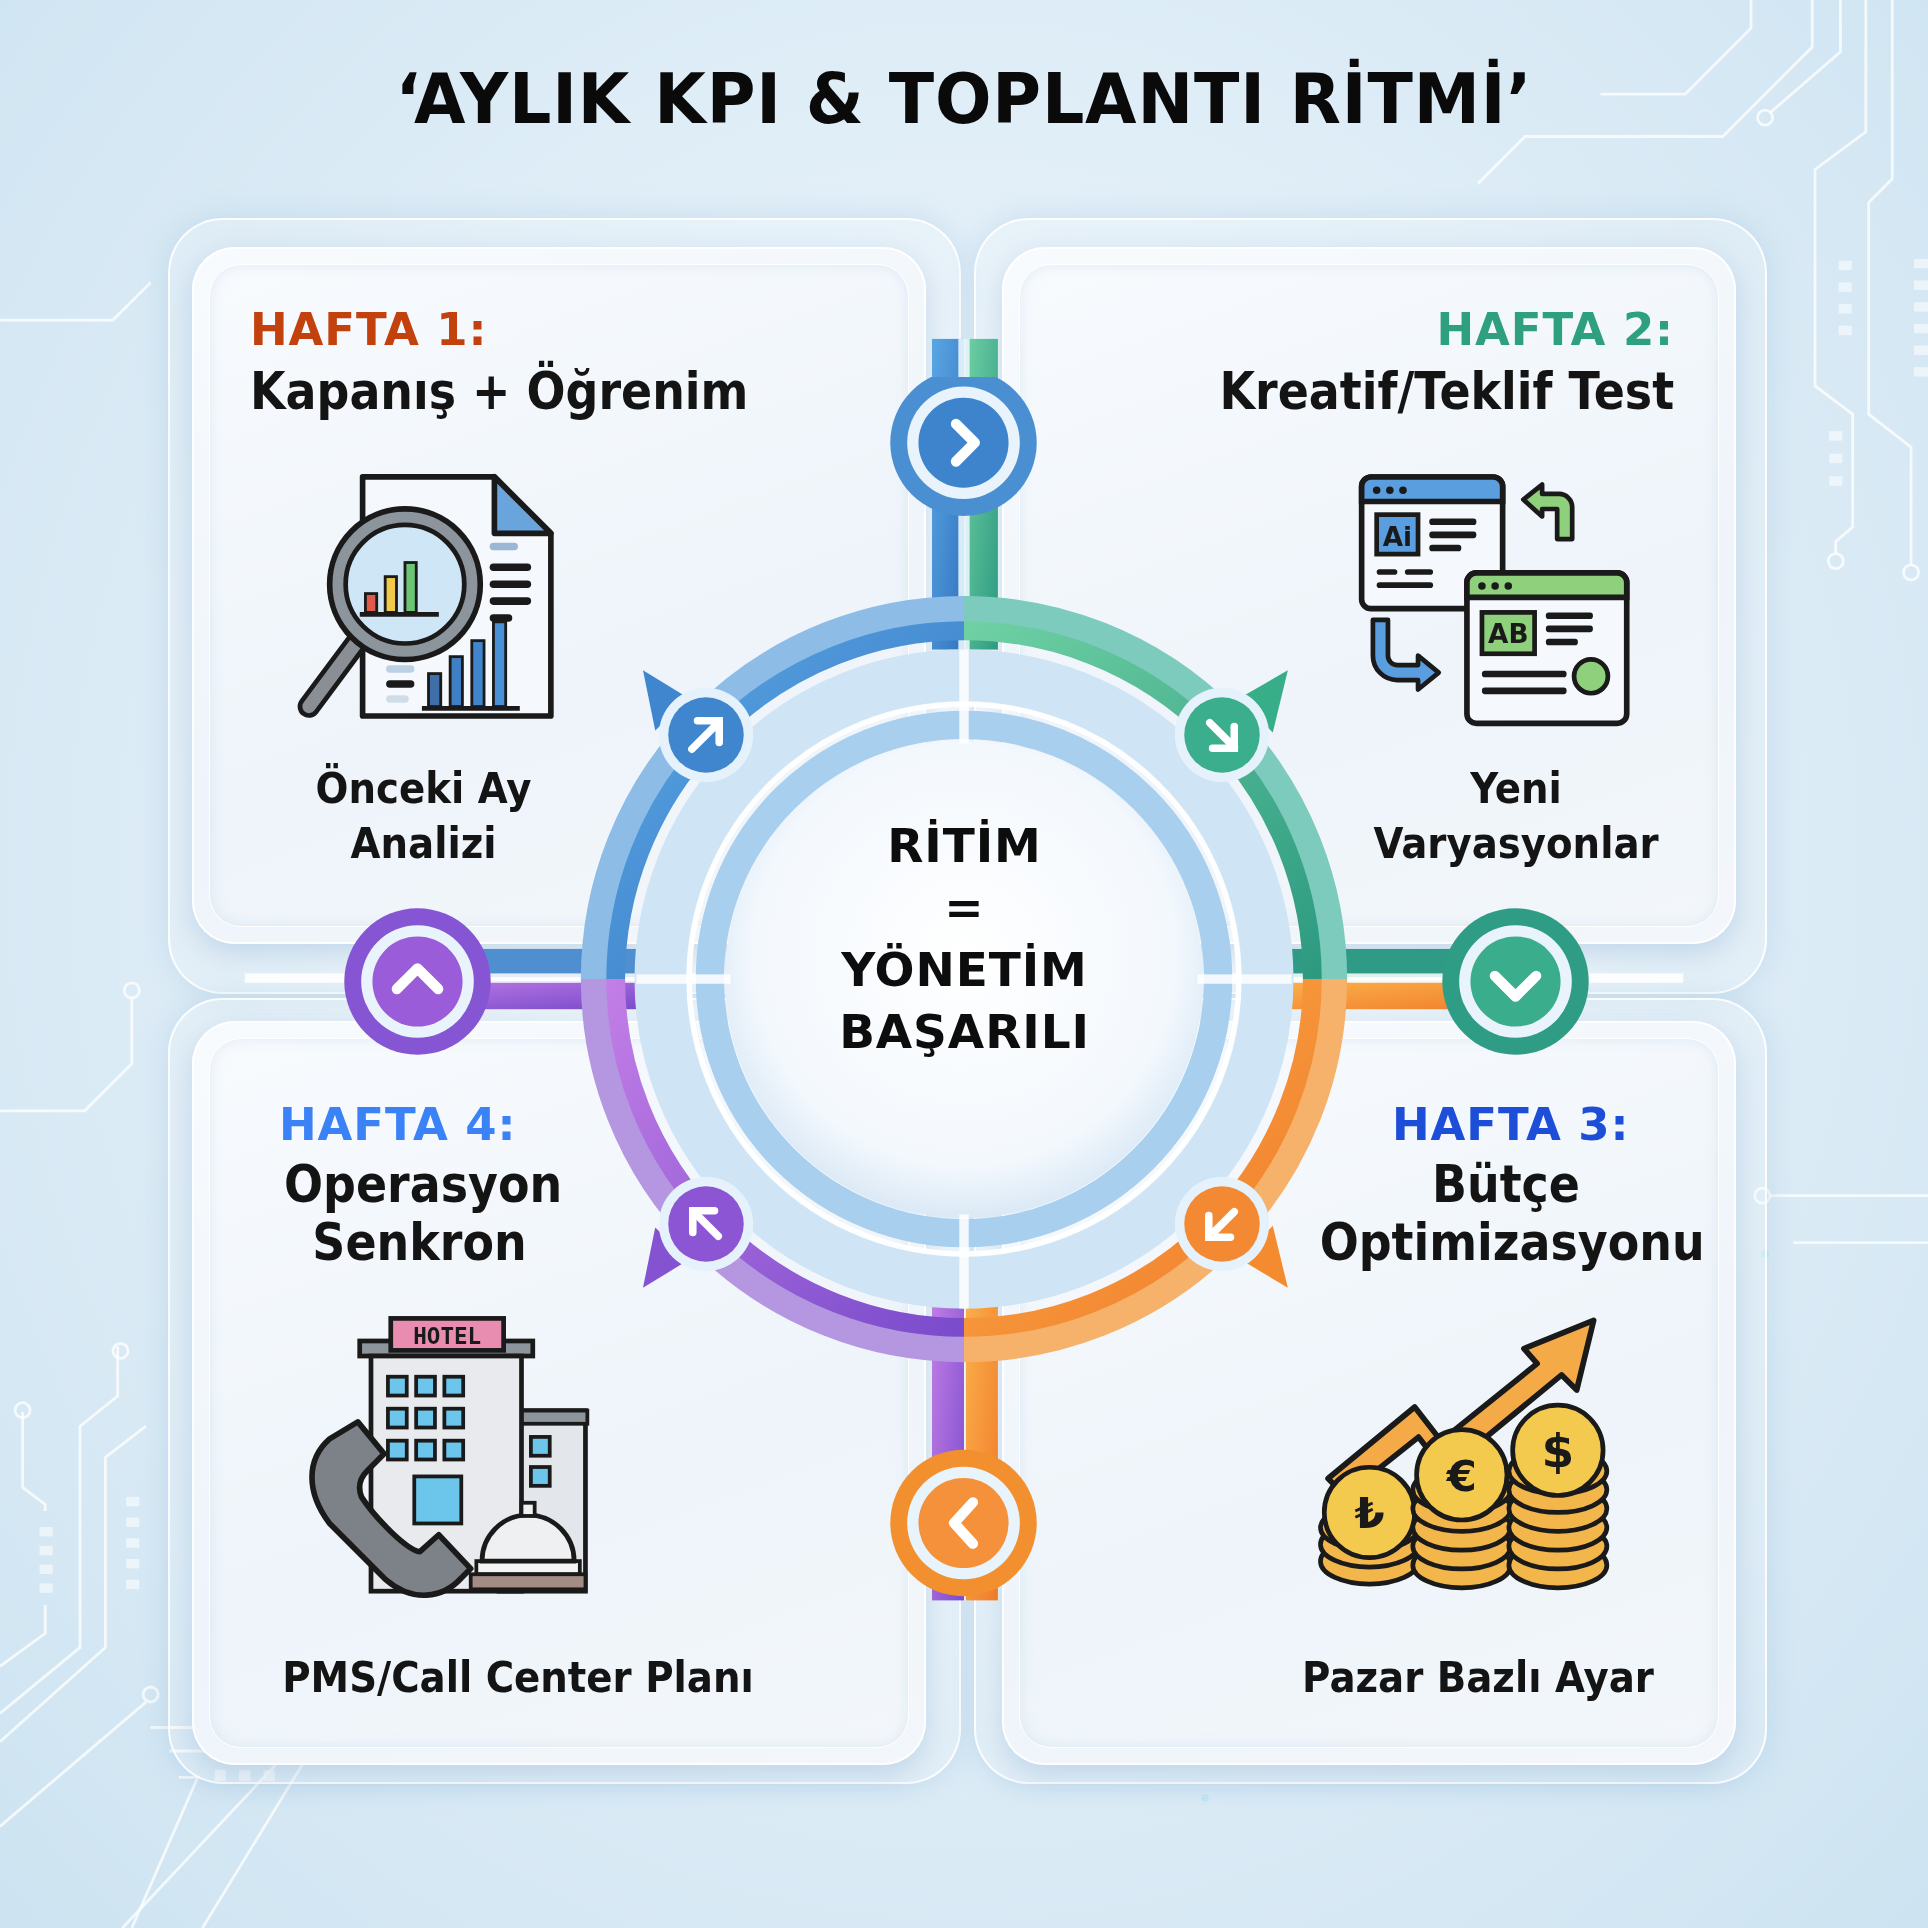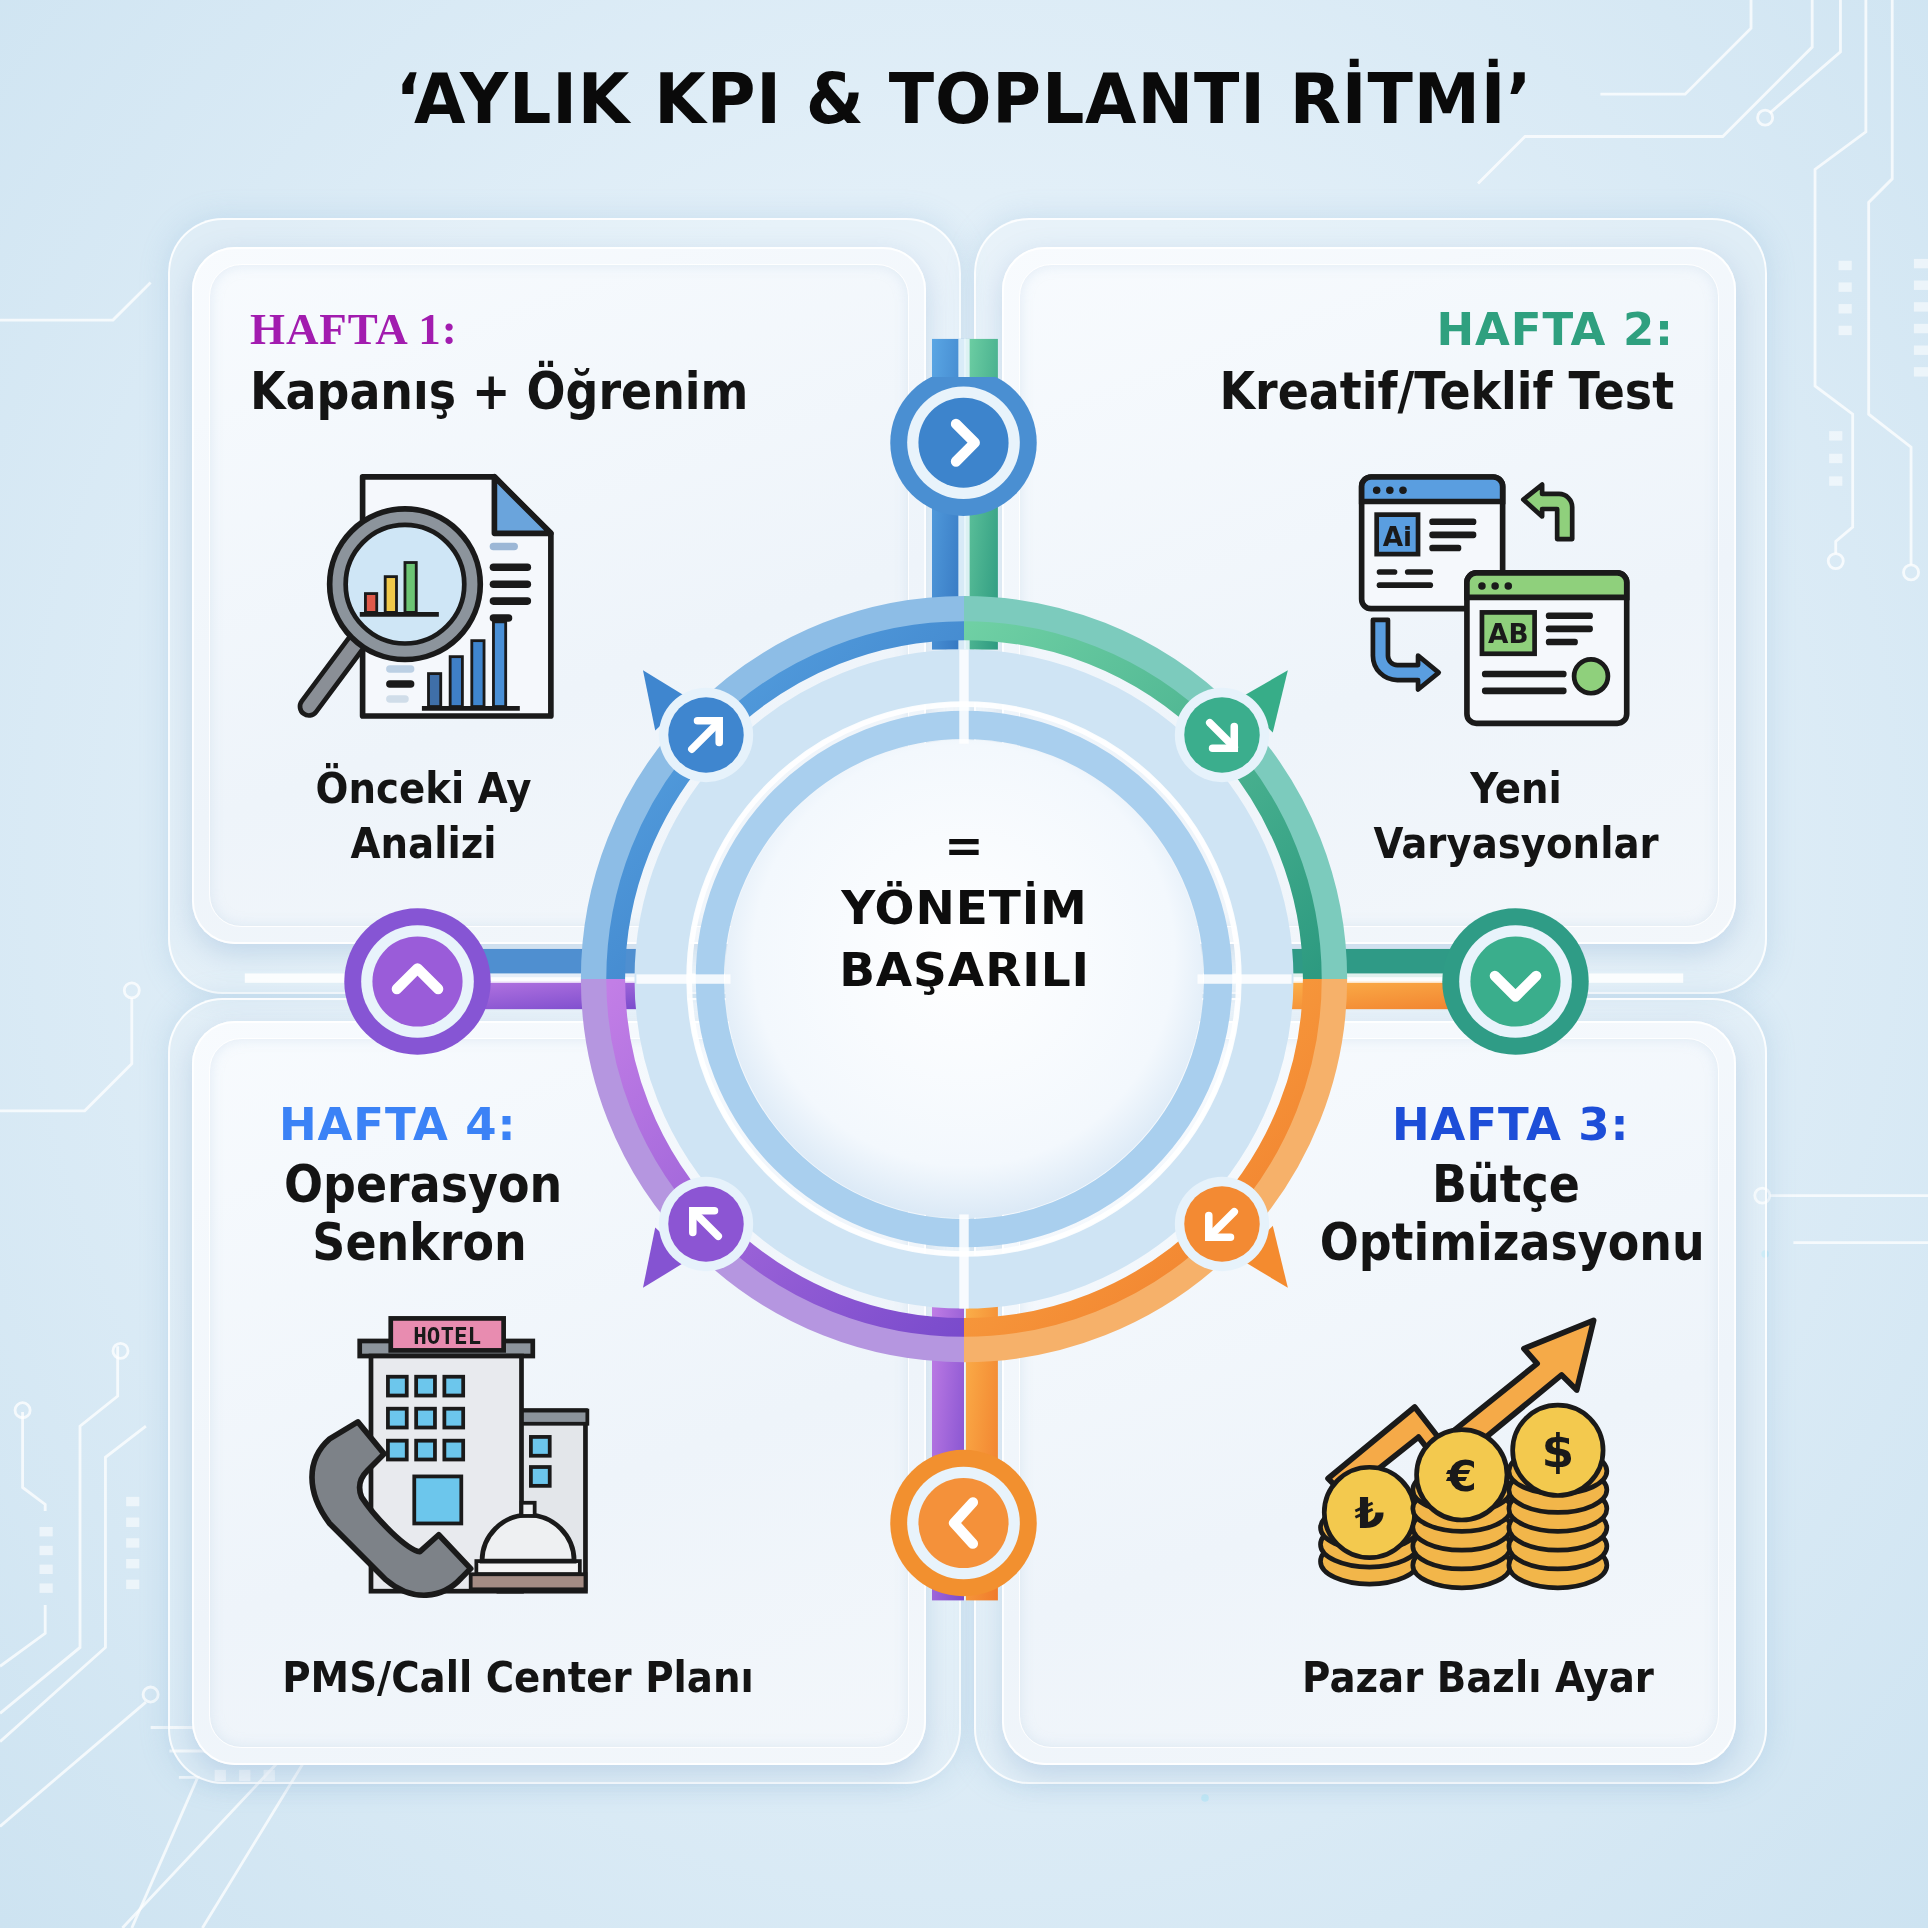--- a/index.html
+++ b/index.html
@@ -249,26 +249,27 @@
 <svg style="position:absolute;left:656px;top:1174px;" width="100" height="100" viewBox="0 0 106 106">
   <circle cx="53" cy="53" r="50" fill="#e6f2fb"></circle>
     <circle cx="53" cy="53" r="40" fill="#8c55d3"></circle>
   <g stroke="#ffffff" stroke-width="8" stroke-linecap="round" fill="none">
       <line x1="66" y1="66" x2="40" y2="40"></line>
       <polyline points="39,62 39,39 62,39"></polyline>
     </g>
 </svg>
 
 <div class="center-text">
+  <div>RİTİM</div>
   <div>=</div>
   <div>YÖNETİM</div>
   <div>BAŞARILI</div>
 </div>
 
-<div class="week" style="left:250px;top:303px;color:#a21caf;font-family:Liberation Serif, serif;">HAFTA 1:</div>
+<div class="week" style="left:250px;top:303px;color:#c2410c;">HAFTA 1:</div>
 <div class="sub" style="left:250px;top:363px;transform-origin:left;">Kapanış + Öğrenim</div>
 <svg class="icon-wrap" style="left:292px;top:471px;" width="273" height="264" viewBox="0 0 290 280">
   <path d="M75 6 H215 L275 66 V260 H75 Z" fill="#f5f8fc" stroke="#1a1a1a" stroke-width="6" stroke-linejoin="round"></path>
   <path d="M215 6 V66 H275 Z" fill="#6aa4dc" stroke="#1a1a1a" stroke-width="6" stroke-linejoin="round"></path>
   <rect x="210" y="76" width="30" height="8" rx="4" fill="#9cb7d6"></rect>
   <rect x="210" y="98" width="44" height="8" rx="4" fill="#1a1a1a"></rect>
   <rect x="210" y="116" width="44" height="8" rx="4" fill="#1a1a1a"></rect>
   <rect x="210" y="134" width="44" height="8" rx="4" fill="#1a1a1a"></rect>
   <rect x="210" y="152" width="24" height="8" rx="4" fill="#1a1a1a"></rect>
   <rect x="100" y="206" width="30" height="8" rx="4" fill="#bcd0e4"></rect>

